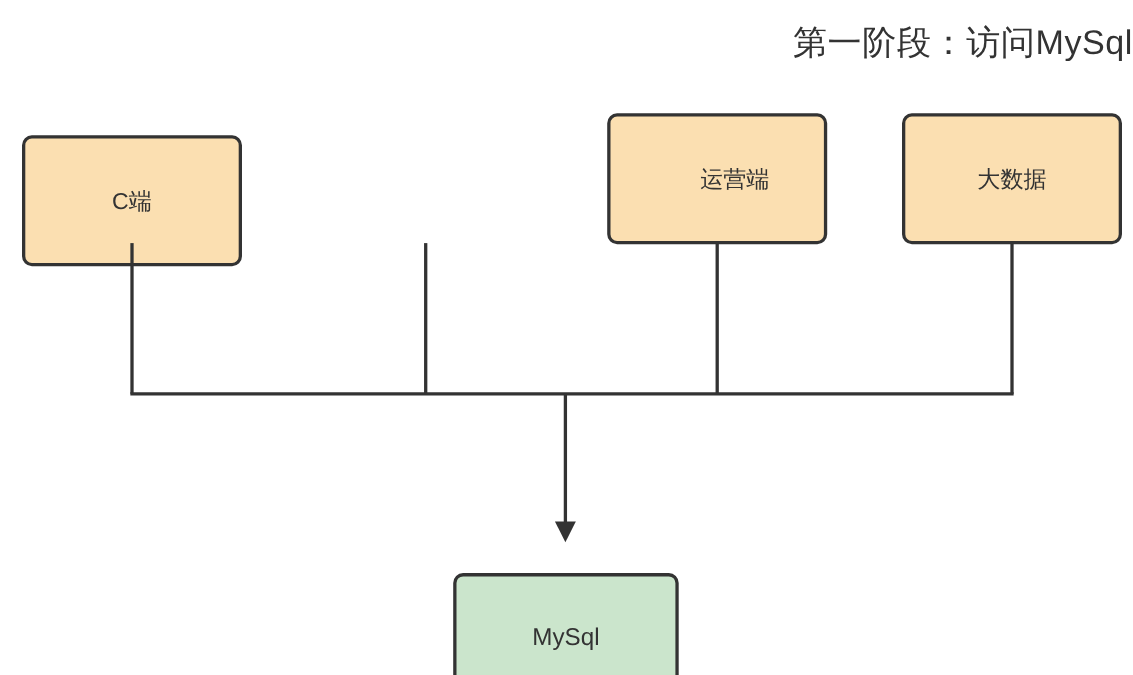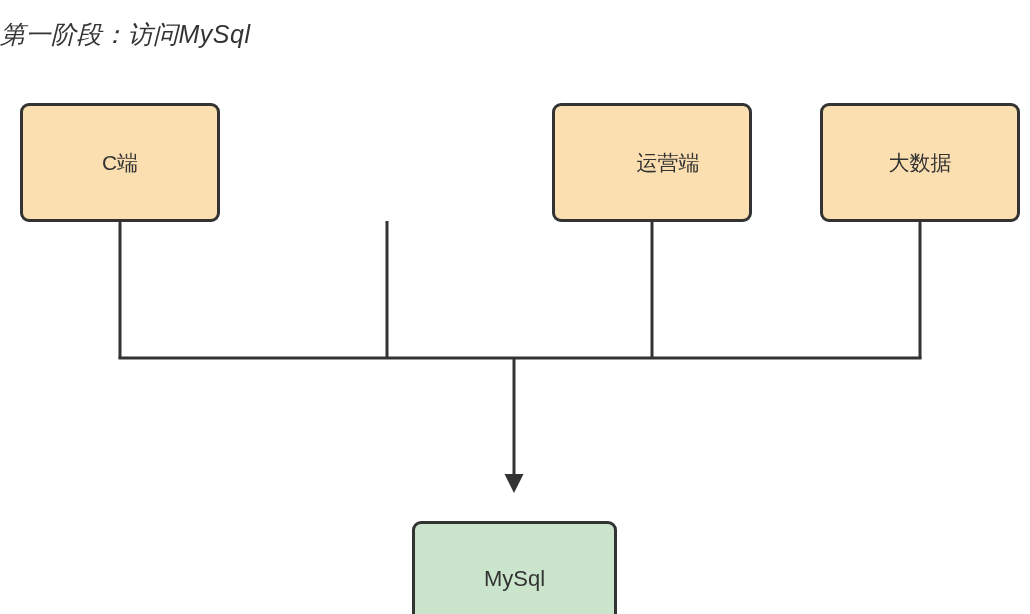--- a/index.html
+++ b/index.html
@@ -19,44 +19,43 @@
     width: 1030px;
     height: 614px;
     background: var(--bg);
     overflow: hidden;
   }
   .diagram-title {
     position: absolute;
     top: 18px;
     left: 0;
     width: 100%;
-    text-align: left;
-    font-size: 25px;
+    text-align: right;
+    font-size: 31px;
     font-weight: 400;
     color: var(--text);
     letter-spacing: 0.5px;
-    font-style: italic;
   }
   .node {
     position: absolute;
     display: flex;
     align-items: center;
     justify-content: center;
     border: 3px solid var(--stroke);
     border-radius: 9px;
     color: var(--text);
     font-size: 21px;
   }
   .client-node {
     top: 103px;
     width: 200px;
     height: 119px;
     background: var(--client-fill);
   }
-  .client-node.pos-0 { left: 20px;  }
+  .client-node.pos-0 { left: 20px; margin-top: 20px;  }
   .client-node.pos-1 { left: 287px; }
   .client-node.pos-2 { left: 552px; padding-left: 32px; }
   .client-node.pos-3 { left: 820px; align-items: center; }
   .db-node {
     left: 412px;
     top: 493px;
     width: 205px;
     height: 115px;
     background: var(--db-fill);
     font-size: 22px;

